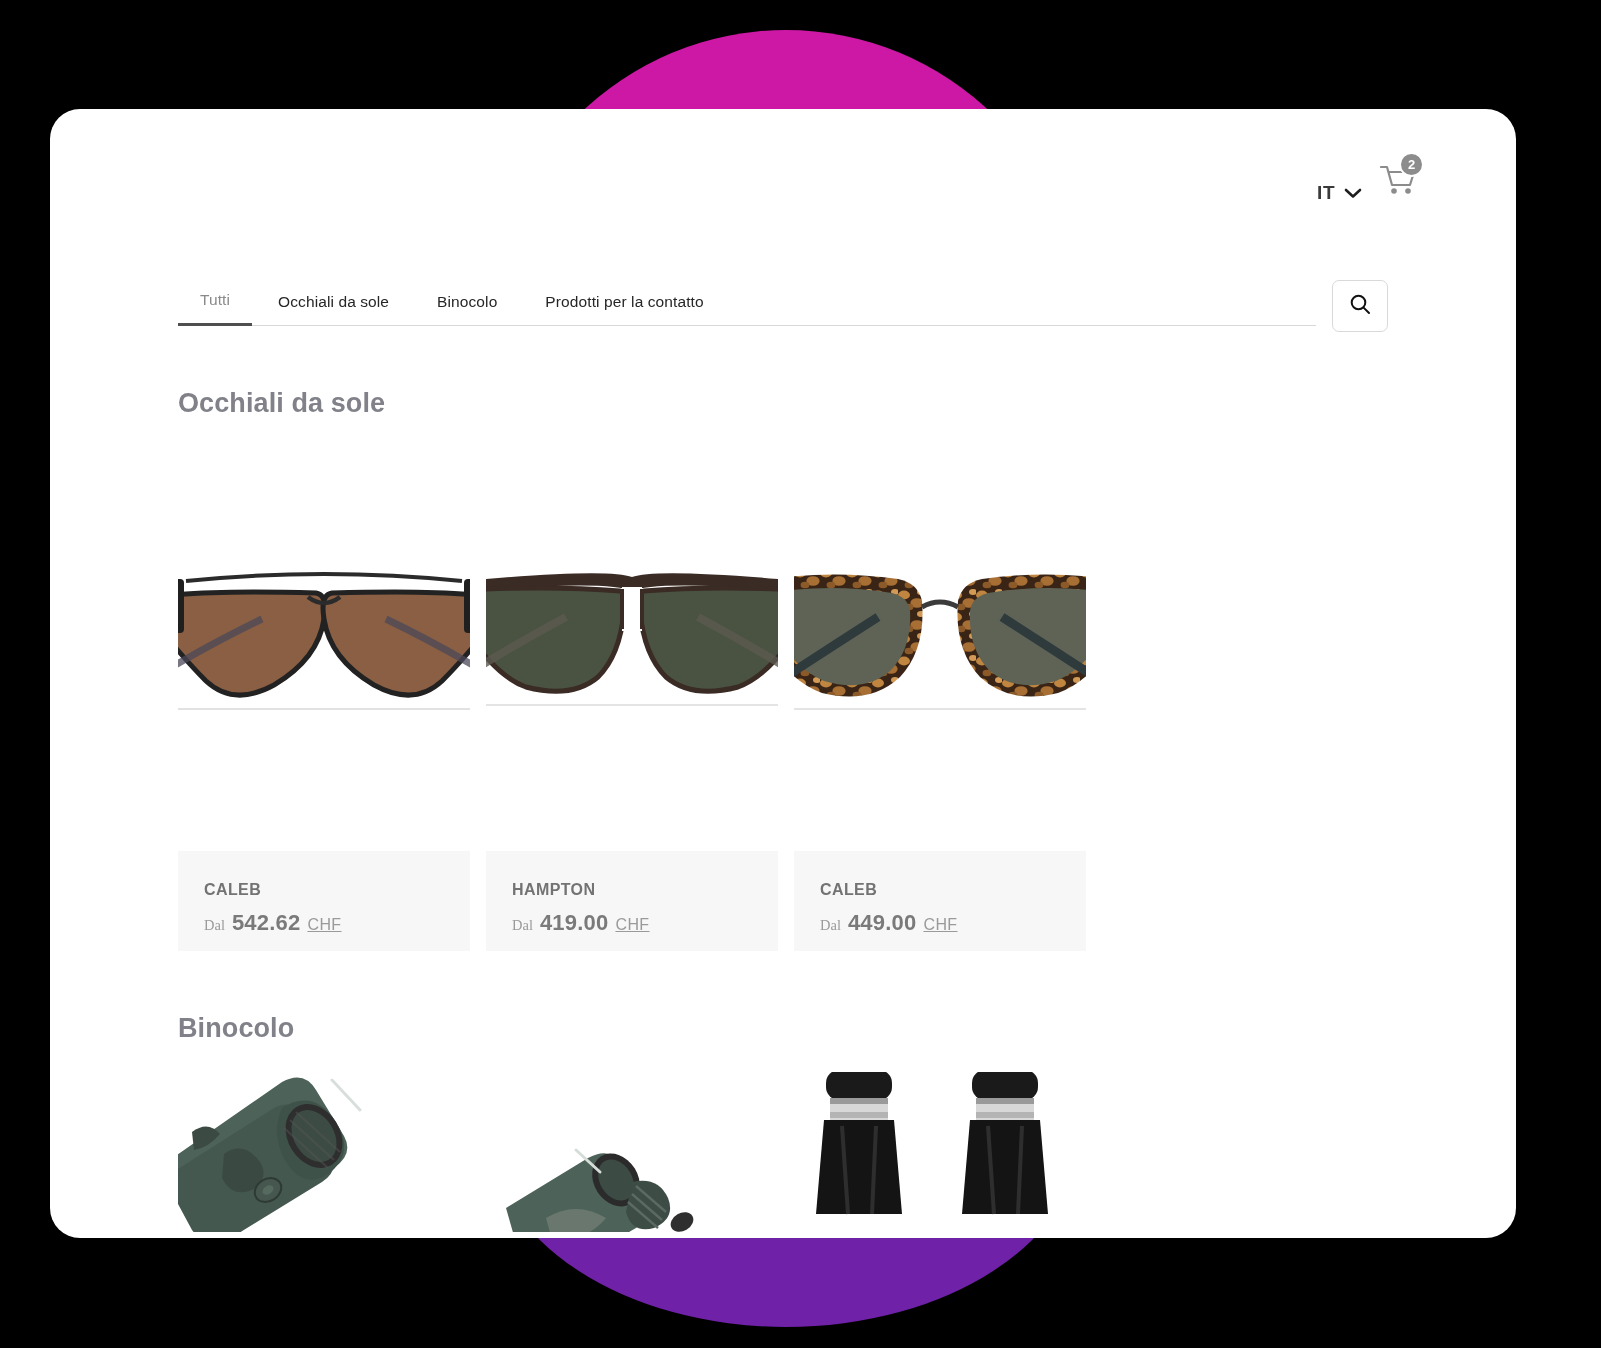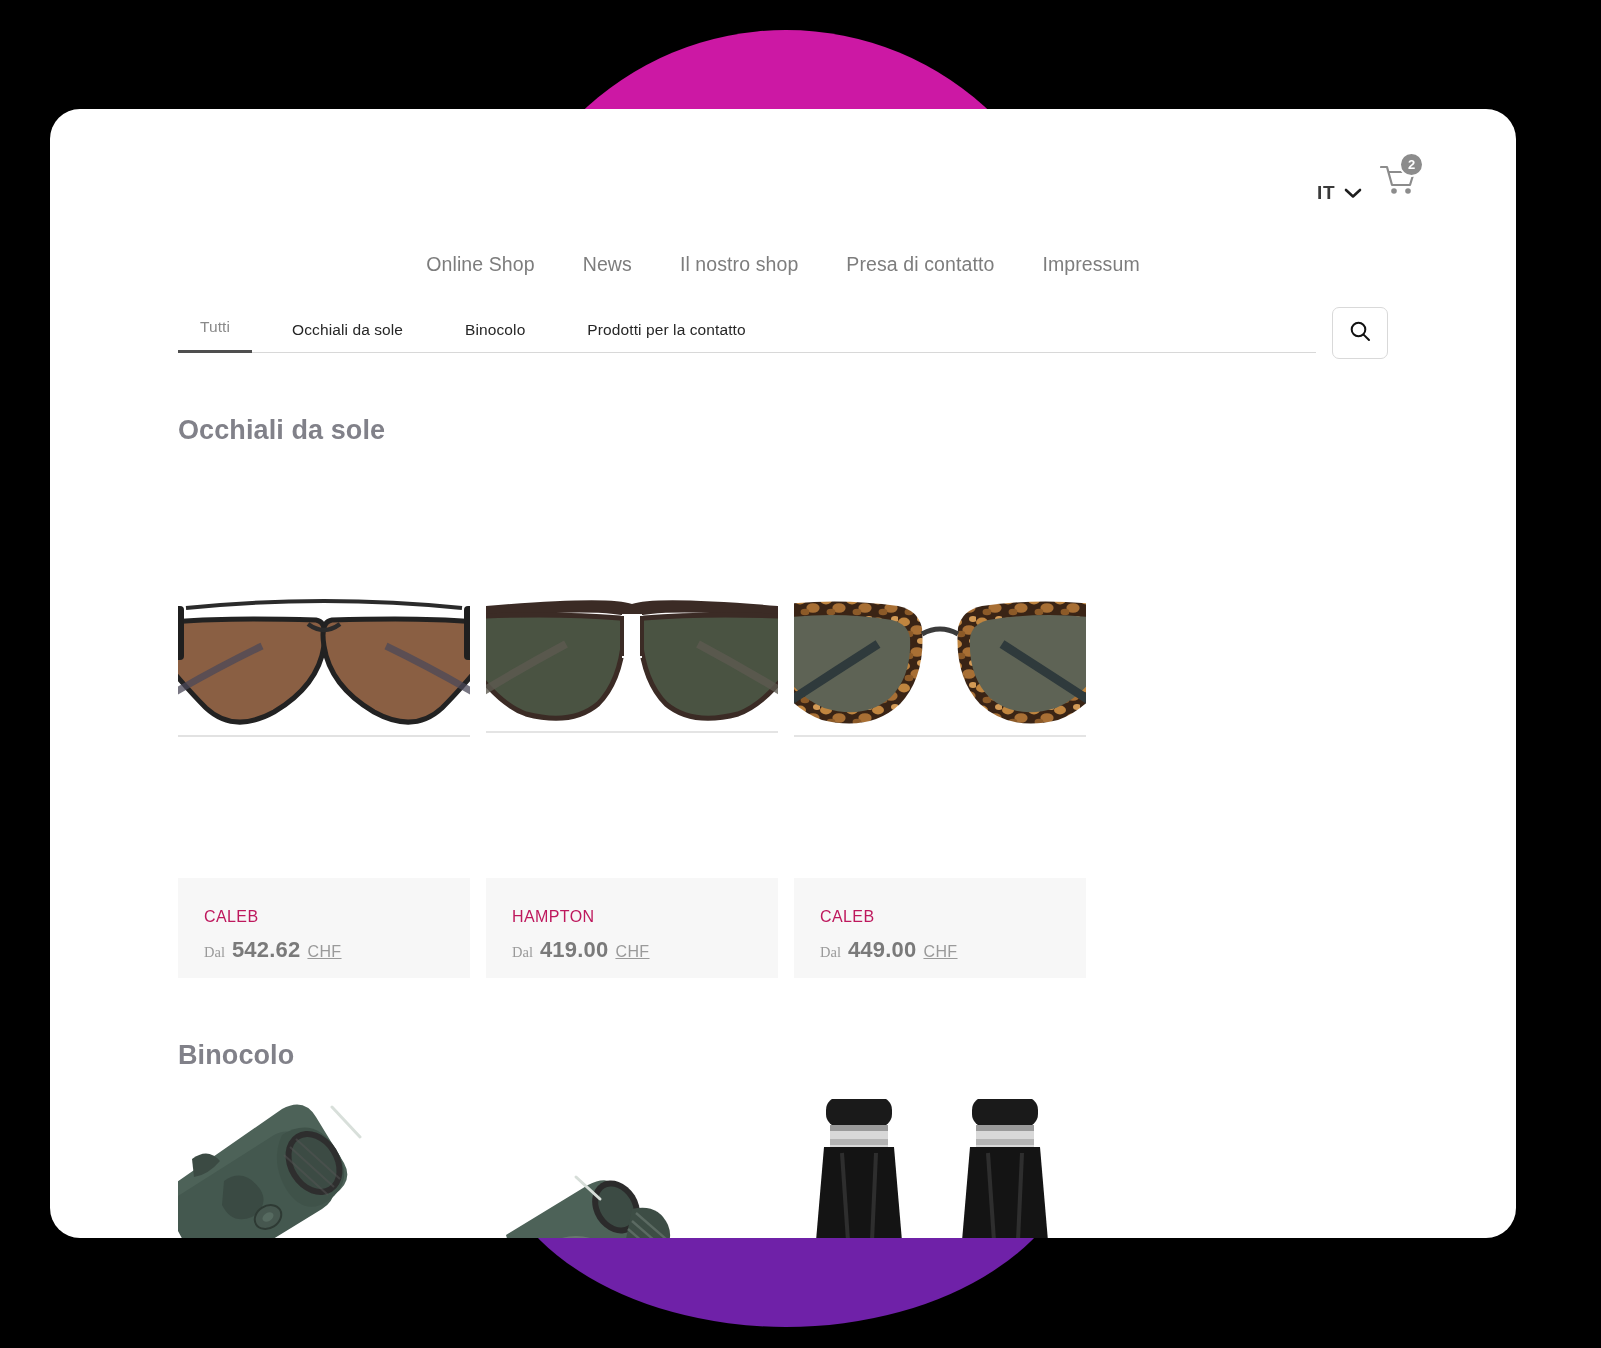--- a/index.html
+++ b/index.html
@@ -82,21 +82,21 @@
     letter-spacing: .1px; cursor: pointer;
   }
 
   
   .catrow {
     margin: 31px 128px 0 128px;
     display: flex; align-items: flex-end; gap: 0;
     position: relative;
   }
   .tabs {
-    display: flex; align-items: flex-end; gap: 18px;
+    display: flex; align-items: center; gap: 4px;
     flex: 1; border-bottom: 1px solid #d8d8d8;
   }
   .tab {
     font-size: 15.5px; color: #262626; padding: 0 22px 14px 22px;
     cursor: pointer; white-space: nowrap; letter-spacing: .1px;
     position: relative; top: 1px;
   }
   .tab.active { color: #8a8a8a; border-bottom: 3px solid #4f4f4f; }
   .searchbtn {
     margin-left: 16px; margin-bottom: -6px;
@@ -117,21 +117,21 @@
   .product { position: relative; }
   .product-img {
     height: 400px; display: flex; align-items: center; justify-content: center;
     overflow: hidden; background: #fff;
   }
   .product-img svg { display: block; }
   .product-info {
     background: #f7f7f7; padding: 30px 26px 34px 26px; height: 100px;
   }
   .product-name {
-    font-size: 16px; font-weight: 400; color: #be185d; letter-spacing: .4px;
+    font-size: 16px; font-weight: 700; color: #737373; letter-spacing: .4px;
   }
   .price-line { margin-top: 11px; display: flex; align-items: baseline; gap: 7px; }
   .price-pre { font-size: 14.5px; color: #9a9a9a; font-family: Liberation Serif, serif; }
   .price-val { font-size: 22px; font-weight: 700; color: #7a7a7a; letter-spacing: .2px; }
   .price-cur { font-size: 16px; color: #9a9a9a; letter-spacing: .4px; text-decoration: underline; }
 
   .binocolo-grid { display: grid; grid-template-columns: repeat(3, 292px); gap: 0 16px; margin-top: 28px; }
   .bino-img { height: 160px; overflow: hidden; }
 </style>
 </head>
@@ -163,27 +163,20 @@
                 <path d="M1 3 H7 L12 21 H30 L34 8 H9.5" fill="none" stroke="#8c8c8c" stroke-width="2.2" stroke-linecap="round" stroke-linejoin="round"></path>
                 <circle cx="14" cy="27" r="2.8" fill="#8c8c8c"></circle>
                 <circle cx="28" cy="27" r="2.8" fill="#8c8c8c"></circle>
               </svg>
             </span>
             <span class="cart-badge">2</span>
           </div>
         </div>
       </div>
 
-      <nav class="mainnav">
-        <a>Online Shop</a>
-        <a>News</a>
-        <a>Il nostro shop</a>
-        <a>Presa di contatto</a>
-        <a>Impressum</a>
-      </nav>
 
       <div class="catrow">
         <div class="tabs">
           <div class="tab active">Tutti</div>
           <div class="tab">Occhiali da sole</div>
           <div class="tab">Binocolo</div>
           <div class="tab">Prodotti per la contatto</div>
         </div>
         <div class="searchbtn">
           <span>

